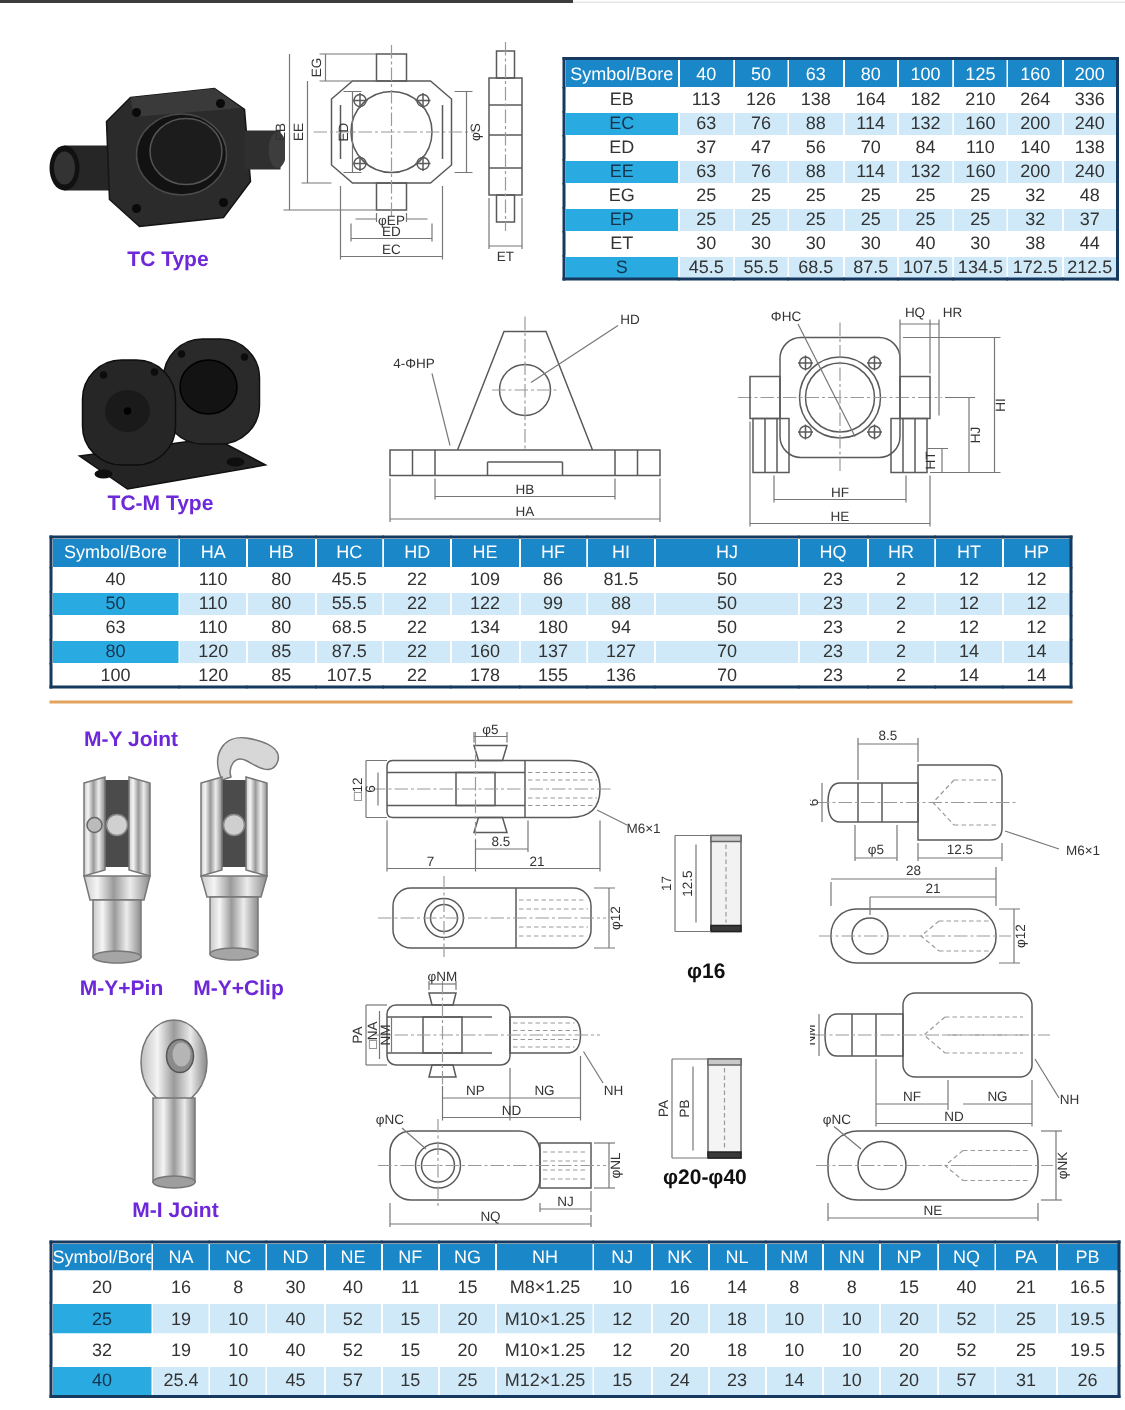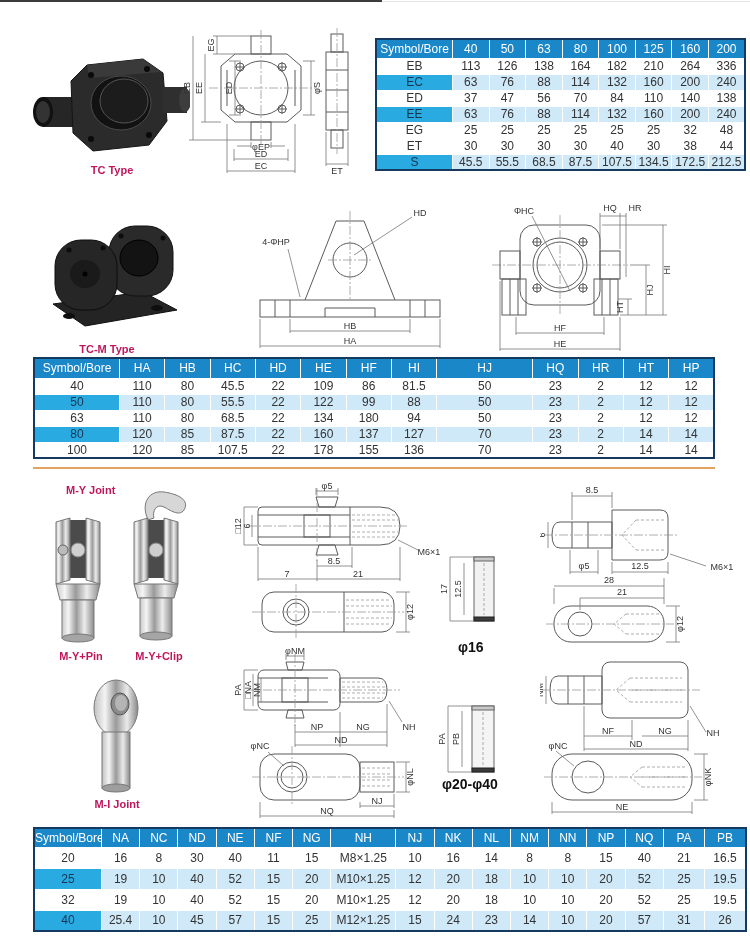--- a/index.html
+++ b/index.html
@@ -1,21 +1,21 @@
 <!DOCTYPE html>
 <html style="--header-blue: #1a87c9; --highlight-cell: #29aae1; --highlight-row: #cfe9f8; --table-border: #16395f; --divider: #e2a35f;"><head>
 <meta charset="utf-8">
 <style>
   html,body{margin:0;padding:0;background:#fff}
   .page{position:relative;width:750px;height:940px;background:#ffffff;overflow:hidden;
         font-family:"Liberation Sans",sans-serif;color:#222}
   .rule-top{position:absolute;left:0;top:0;width:382px;height:2px;background:#3c3c3c}
   .rule-top2{position:absolute;left:382px;top:1px;width:368px;height:1px;background:#e6e6e6}
   .divider{position:absolute;left:33px;top:467px;width:682px;height:2px;background:var(--divider,#e2a35f)}
-  .cap{position:absolute;font-weight:bold;color:#be185d;font-size:11px;text-align:center;white-space:nowrap}
+  .cap{position:absolute;font-weight:bold;color:#6d28d9;font-size:14px;text-align:center;white-space:nowrap}
   .cap-sm{position:absolute;font-weight:bold;color:#101010;font-size:14px;white-space:nowrap}
 
   
   .tbl{position:absolute;border-collapse:collapse;table-layout:fixed;background:#fff;
        font-size:12px;color:#333;border:2px solid var(--table-border,#16395f)}
   .tbl th,.tbl td{border:1px solid #fff;text-align:center;padding:0;white-space:nowrap;overflow:hidden;font-weight:normal}
   .tbl thead th{background:var(--header-blue,#1a87c9);color:#fff}
   .tbl tbody tr.hl td{background:var(--highlight-row,#cfe9f8)}
   .tbl tbody tr.hl th{background:var(--highlight-cell,#29aae1);color:#17344e}
   #tc-table{left:375px;top:38px;width:371px}
@@ -211,20 +211,31 @@
           <th>EG</th>
           <td>25</td>
           <td>25</td>
           <td>25</td>
           <td>25</td>
           <td>25</td>
           <td>25</td>
           <td>32</td>
           <td>48</td>
         </tr>
+        <tr class="hl">
+          <th>EP</th>
+          <td>25</td>
+          <td>25</td>
+          <td>25</td>
+          <td>25</td>
+          <td>25</td>
+          <td>25</td>
+          <td>32</td>
+          <td>37</td>
+        </tr>
         <tr>
           <th>ET</th>
           <td>30</td>
           <td>30</td>
           <td>30</td>
           <td>30</td>
           <td>40</td>
           <td>30</td>
           <td>38</td>
           <td>44</td>
@@ -252,21 +263,21 @@
       <ellipse cx="60" cy="66" rx="15" ry="14" fill="#1a1a1a"></ellipse>
       <circle cx="60" cy="66" r="2.5" fill="#000"></circle>
       <circle cx="44" cy="42" r="2.5" fill="#0c0c0c"></circle>
         <circle cx="78" cy="40" r="2.5" fill="#0c0c0c"></circle>
       <circle cx="96" cy="28" r="2.5" fill="#0c0c0c"></circle>
         <circle cx="138" cy="30" r="2.5" fill="#0c0c0c"></circle>
       <ellipse cx="44" cy="108" rx="6" ry="3" fill="#0e0e0e"></ellipse>
       <ellipse cx="132" cy="100" rx="6" ry="3" fill="#0e0e0e"></ellipse>
     </g>
   </svg>
-  <div class="cap" style="left:52px;top:343px;width:110px">TC-M Type</div>
+  <div class="cap" style="left:52px;top:327px;width:110px">TC-M Type</div>
 
   <svg style="left:248px;top:203px" width="205" height="150" viewBox="0 0 205 150">
     <g>
       <rect class="s1" x="12" y="97" width="180" height="17"></rect>
       <line class="s1" x1="27" y1="97" x2="27" y2="114"></line>
         <line class="s1" x1="42" y1="97" x2="42" y2="114"></line>
       <line class="s1" x1="162" y1="97" x2="162" y2="114"></line>
         <line class="s1" x1="177" y1="97" x2="177" y2="114"></line>
       <line class="s1" x1="77" y1="105" x2="77" y2="114"></line>
         <line class="s1" x1="127" y1="105" x2="127" y2="114"></line>
@@ -449,21 +460,21 @@
           <td>23</td>
           <td>2</td>
           <td>14</td>
           <td>14</td>
         </tr>
       </tbody>
     </table>
 
   <div class="divider"></div>
 
-  <div class="cap" style="left:66px;top:484px;text-align:center">M-Y Joint</div>
+  <div class="cap" style="left:56px;top:484px;text-align:center">M-Y Joint</div>
 
   <svg style="left:46px;top:508px" width="64" height="138" viewBox="0 0 64 138">
     <defs>
       <linearGradient id="gsA" x1="0" y1="0" x2="1" y2="0">
         <stop offset="0" stop-color="#c9c9c9"></stop>
           <stop offset=".2" stop-color="#f5f5f5"></stop>
         <stop offset=".45" stop-color="#9a9a9a"></stop>
           <stop offset=".7" stop-color="#ececec"></stop>
         <stop offset="1" stop-color="#8c8c8c"></stop>
       </linearGradient>

